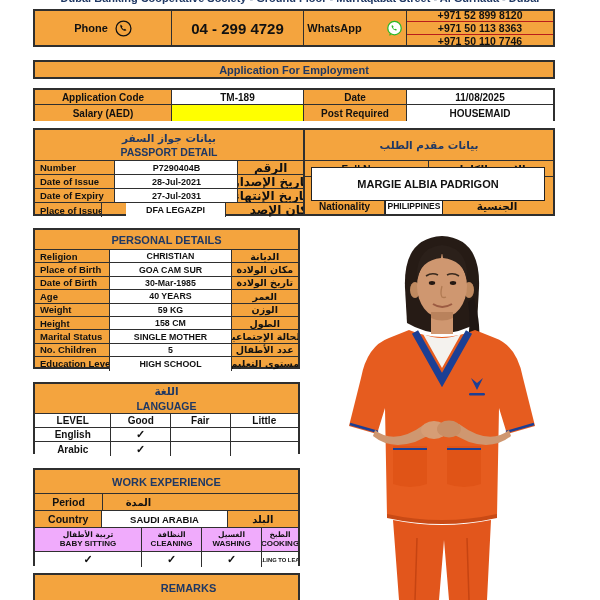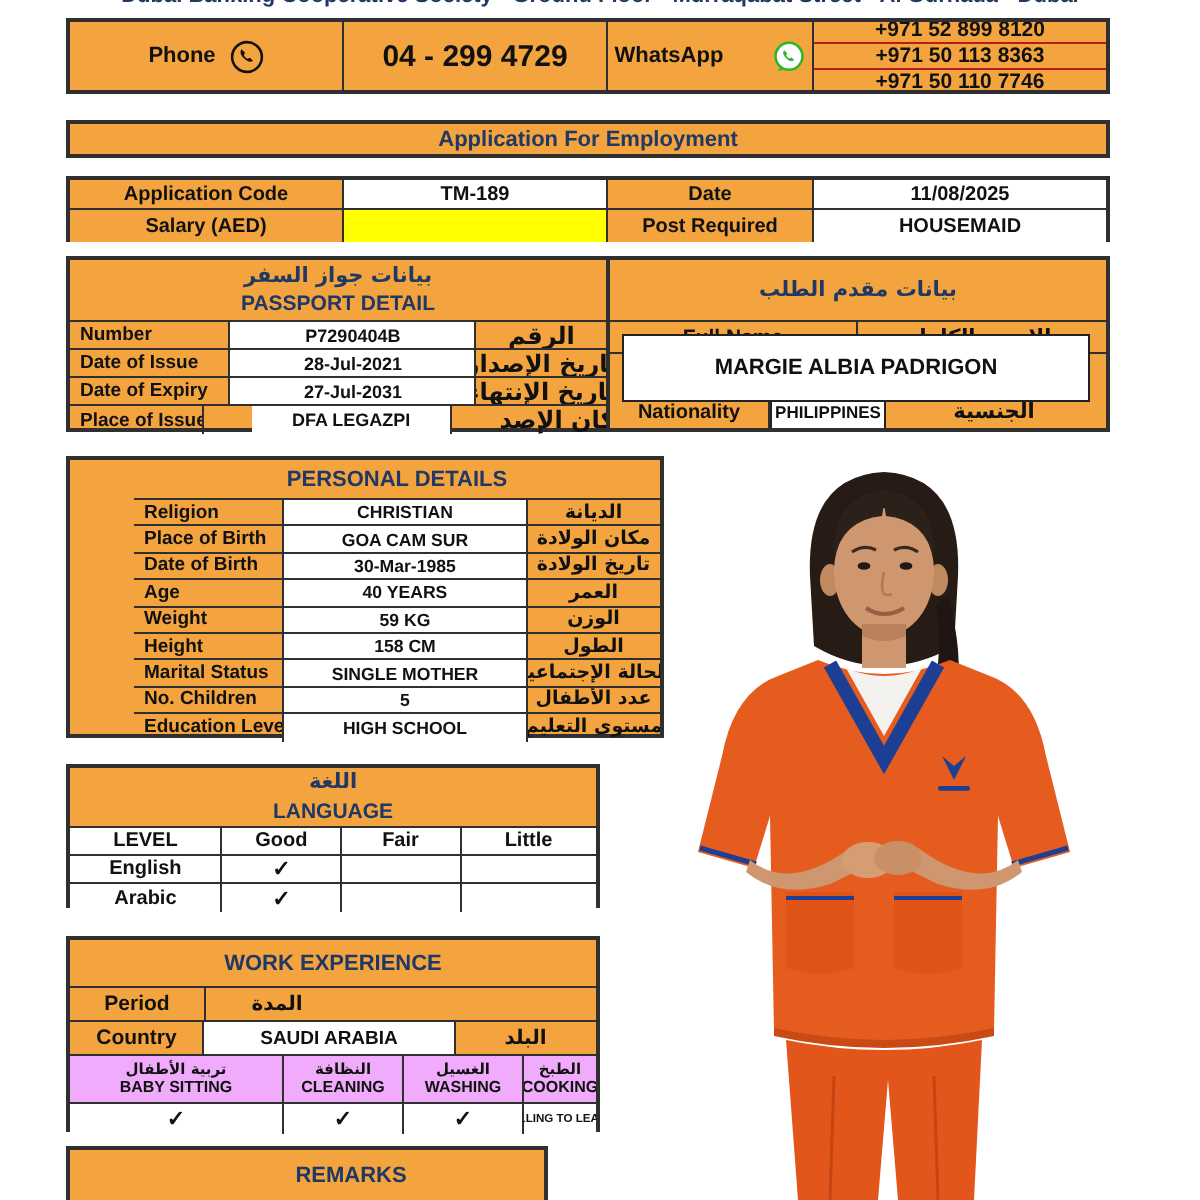--- a/index.html
+++ b/index.html
@@ -61,21 +61,21 @@
   .fn1 { width:124px; font-size:10.5px; }
   .fn2 { width:122px; font-size:10.5px; }
   .name-box { position:absolute; left:6px; top:37px; width:234px; height:34px; background:#fff;
               border:1px solid #222; display:flex; align-items:center; justify-content:center; font-size:11px; z-index:2; }
   .nat-row { position:absolute; left:0; bottom:0; width:100%; height:16px; display:flex; }
   .n1 { width:80px; font-size:10px; }
   .n2 { width:58px; font-size:8.5px; background:#fff; border:1px solid #222; border-top:none; border-bottom:none; }
   .n3 { width:108px; font-size:10.5px; border-right:none; }
 
   
-  .personal { top:228px; left:33px; width:299px; height:141px;padding-left:32px; }
+  .personal { top:228px; left:33px; width:267px; height:141px; }
   .personal .sec-head { height:20px; font-size:11px; }
   .personal .trow { height:13.4px; border-bottom:1px solid #2f2f2f; }
   .personal .trow:last-child { border-bottom:none; }
   .d1 { width:76px; font-size:9.5px; }
   .d2 { width:122px; font-size:8.8px; background:#fff; }
   .d3 { width:67px; font-size:9.5px; }
 
   
   .language { top:382px; left:33px; width:267px; height:72px; }
   .language .sec-head { height:30px; font-size:10.5px; line-height:1.4; }
@@ -98,21 +98,21 @@
   .sk-row { height:24px; border-bottom:1px solid #2f2f2f; background:#f0abfc; }
   .sk { flex-direction:column; justify-content:center; line-height:1.2; }
   .sk .sk-ar { font-size:7.5px; }
   .sk .sk-en { font-size:8px; }
   .s1 { width:107px; } .s2 { width:60px; } .s3 { width:60px; } .s4 { width:36px; }
   .chk-row { height:15px; background:#fff; }
   .chk-row .cell { font-size:11px; }
   .chk-row .cell:last-child { font-size:5.8px; }
 
   
-  .remarks { top:573px; left:33px; width:241px; height:27px; display:flex; align-items:center; justify-content:center; font-size:11px; border-bottom:none;padding-left:44px; }
+  .remarks { top:573px; left:33px; width:267px; height:27px; display:flex; align-items:center; justify-content:center; font-size:11px; border-bottom:none;padding-left:44px; }
 
   .check { font-size:11px; }
 
   .icon-circ { display:inline-flex; width:17px; height:17px; }
 
   .photo { position:absolute; left:345px; top:228px; width:195px; height:372px; }
 </style>
 </head>
 <body>
 

